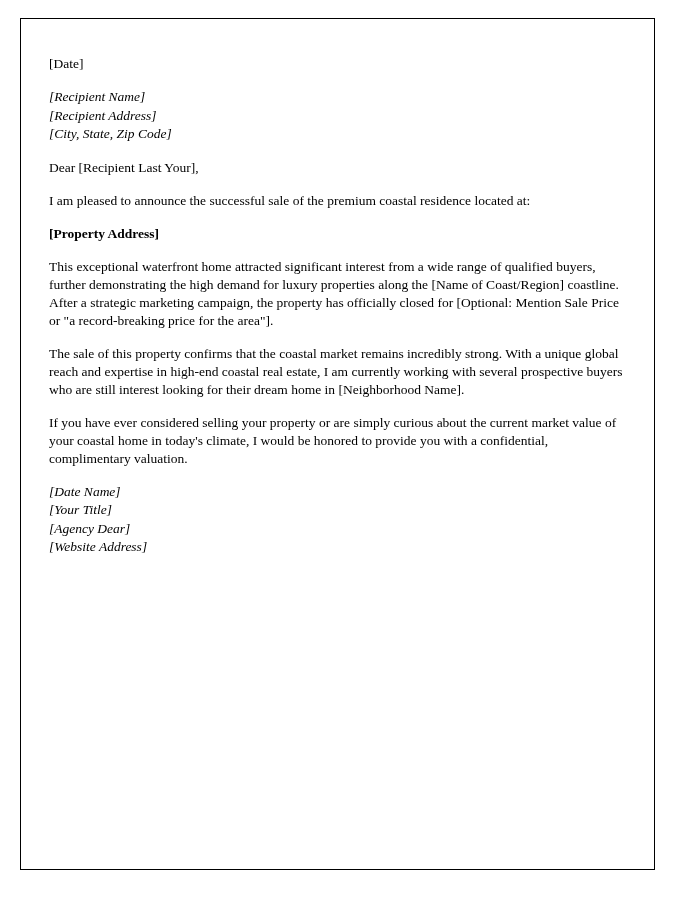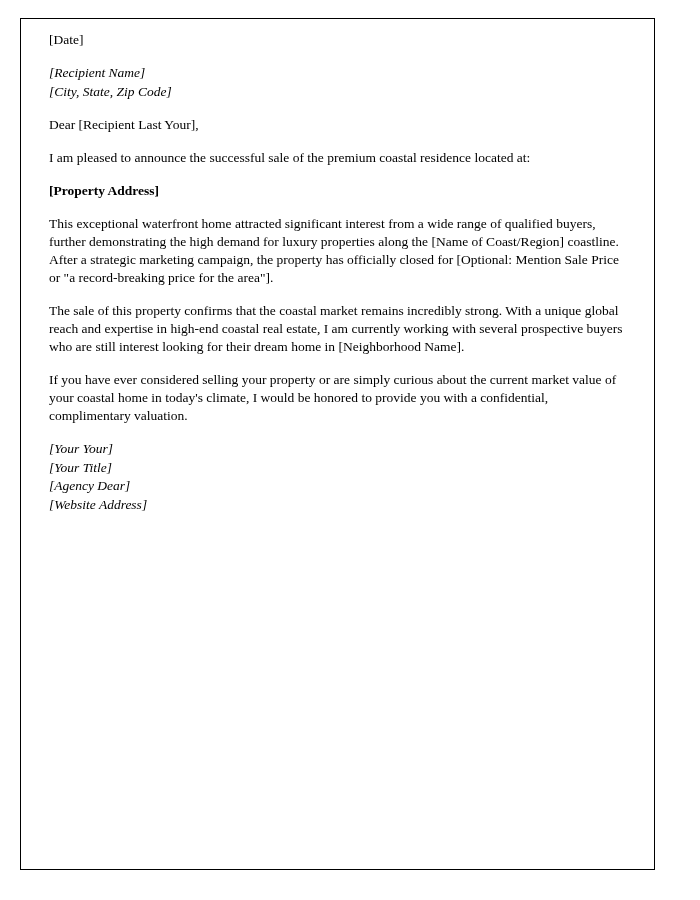--- a/index.html
+++ b/index.html
@@ -15,21 +15,21 @@
     position: relative;
   }
   .page {
     position: absolute;
     left: 20px;
     top: 18px;
     width: 635px;
     height: 852px;
     border: 1px solid #000000;
     box-sizing: border-box;
-    padding: 12px 28px 0 28px;
+    padding: 36px 28px 0 28px;
     background: #ffffff;
     overflow: hidden;
   }
   .page p {
     margin: 0 0 15px 0;
     font-size: 13.5px;
     line-height: 18px;
   }
   .page .block {
     margin: 8px 0 15px 0;
@@ -45,38 +45,39 @@
 </style>
 </head>
 <body>
 
 <div class="page">
 
   <p>[Date]</p>
 
   <div class="block">
     <div>[Recipient Name]</div>
+    <div>[Recipient Address]</div>
     <div>[City, State, Zip Code]</div>
   </div>
 
 
   <p>Dear [Recipient Last Your],</p>
 
   <p>I am pleased to announce the successful sale of the premium coastal residence located at:</p>
 
   <p class="bold">[Property Address]</p>
 
   <p>This exceptional waterfront home attracted significant interest from a wide range of qualified buyers, further demonstrating the high demand for luxury properties along the [Name of Coast/Region] coastline. After a strategic marketing campaign, the property has officially closed for [Optional: Mention Sale Price or "a record-breaking price for the area"].</p>
 
   <p>The sale of this property confirms that the coastal market remains incredibly strong. With a unique global reach and expertise in high-end coastal real estate, I am currently working with several prospective buyers who are still interest looking for their dream home in [Neighborhood Name].</p>
 
   <p>If you have ever considered selling your property or are simply curious about the current market value of your coastal home in today's climate, I would be honored to provide you with a confidential, complimentary valuation.</p>
 
 
 
   <div class="block">
-    <div>[Your Your]</div>
+    <div>[Date Name]</div>
     <div>[Your Title]</div>
     <div>[Agency Dear]</div>
     <div>[Website Address]</div>
   </div>
 
 </div>
 
 </body></html>

